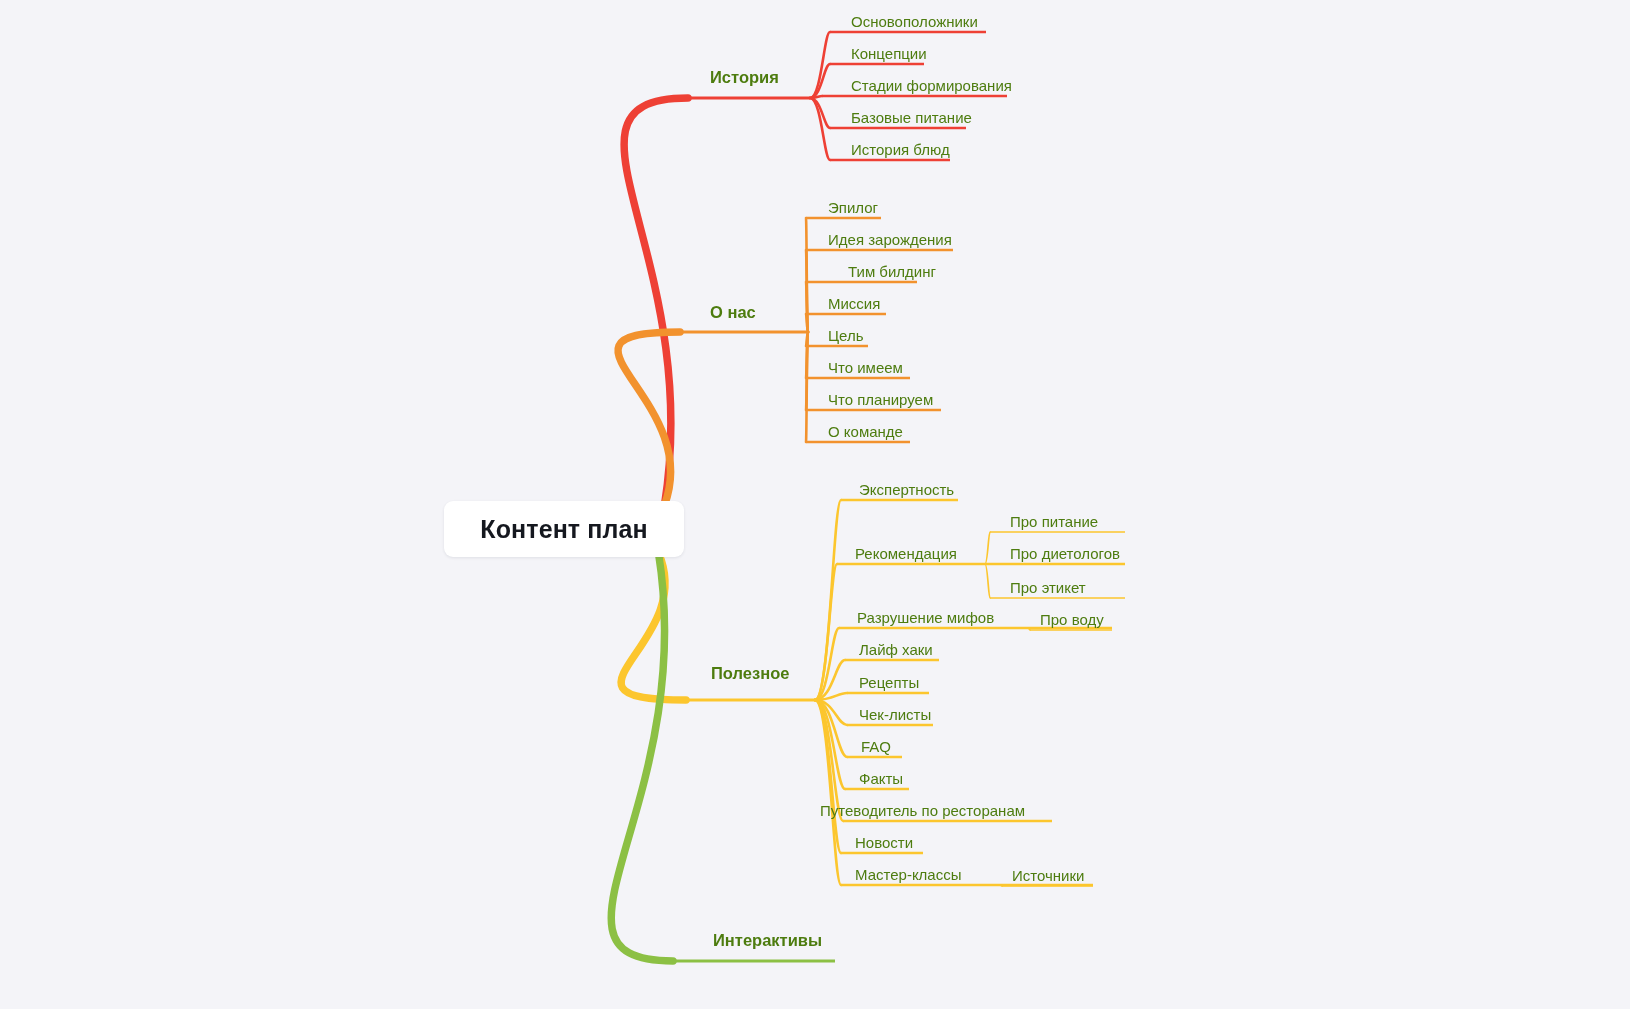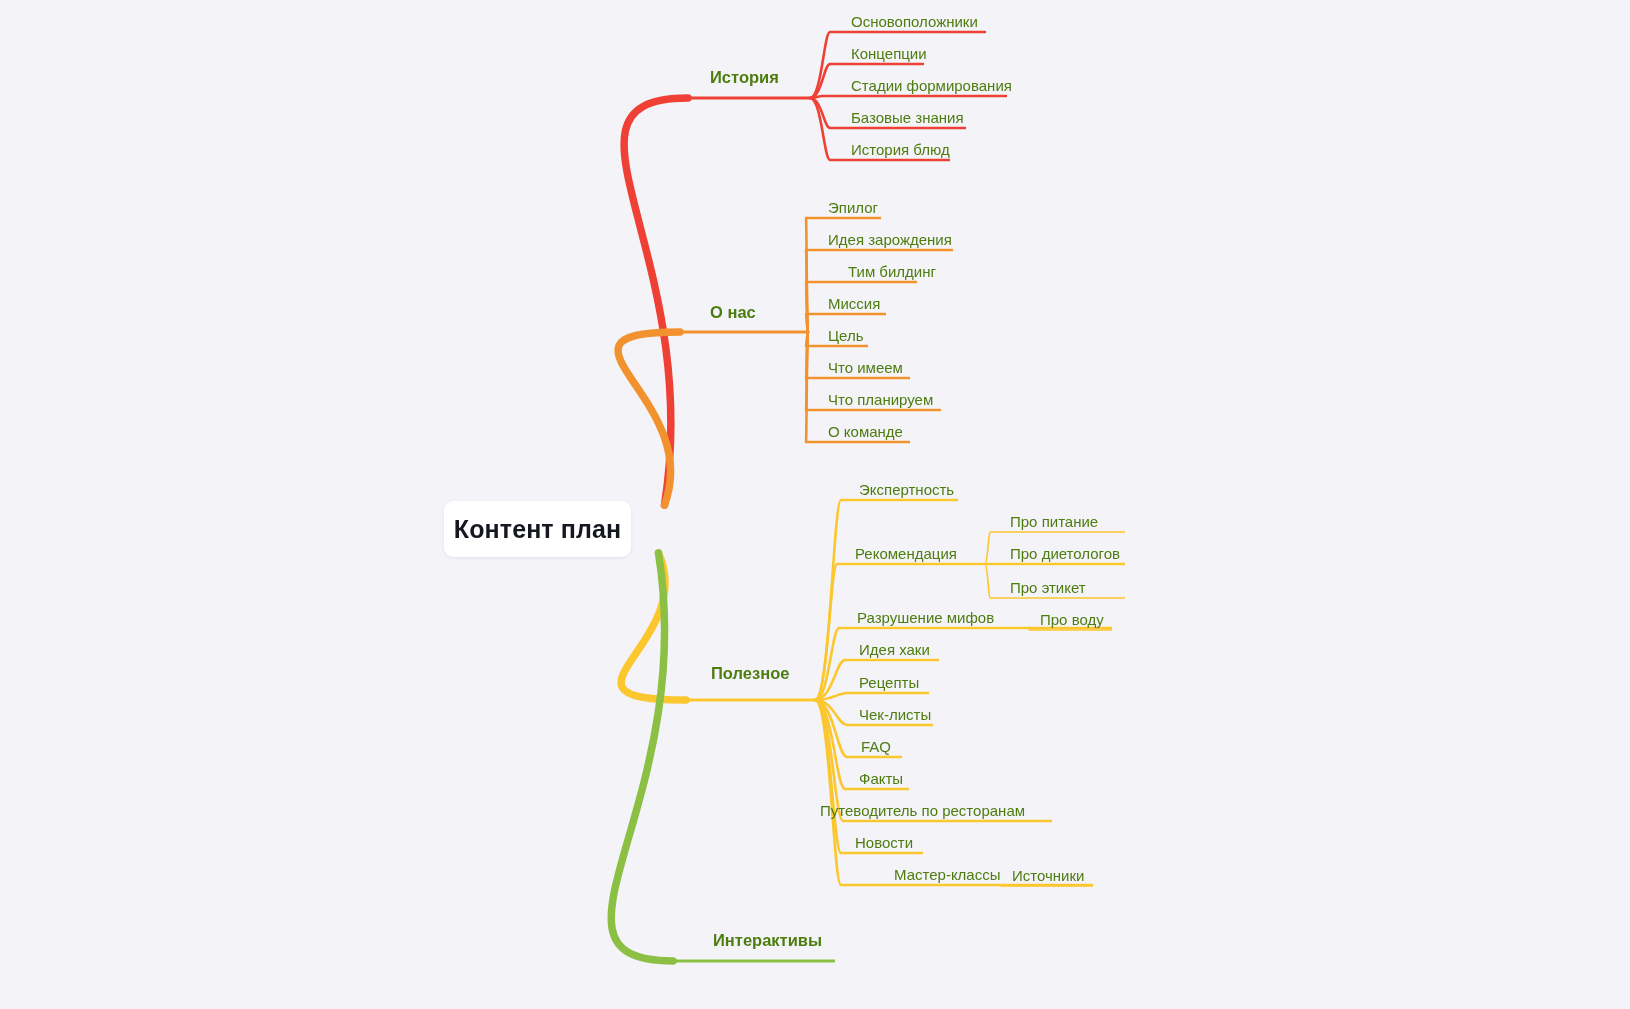--- a/index.html
+++ b/index.html
@@ -115,53 +115,53 @@
       <path d="M 815 700 C 830.08 700, 833.2 853, 841 853" fill="none" stroke="#fcc62e" stroke-width="2.6" stroke-linecap="round"></path>
       <path d="M 841 853 L 923 853" fill="none" stroke="#fcc62e" stroke-width="2.6" stroke-linecap="butt"></path>
       <path d="M 815 700 C 830.08 700, 833.2 885, 841 885" fill="none" stroke="#fcc62e" stroke-width="2.6" stroke-linecap="round"></path>
       <path d="M 841 885 L 1093 885" fill="none" stroke="#fcc62e" stroke-width="2.6" stroke-linecap="butt"></path>
       <path d="M 1000 885 C 1001.1 885, 1001.36 886, 1002 886" fill="none" stroke="#fcc62e" stroke-width="1.7" stroke-linecap="round"></path>
       <path d="M 1002 886 L 1093 886" fill="none" stroke="#fcc62e" stroke-width="1.7" stroke-linecap="butt"></path>
       <path d="M 658.5 553 C 698.5 805.96, 523 961, 673 961" fill="none" stroke="#8cc044" stroke-width="7.5" stroke-linecap="round"></path>
       <path d="M 673 961 L 835 961" fill="none" stroke="#8cc044" stroke-width="3.2" stroke-linecap="butt"></path>
     </svg>
 
-  <div id="root-node" style="left: 444px; top: 501px; width: 187px; height: 56px;">
+  <div id="root-node" style="left: 444px; top: 501px; width: 240px; height: 56px;">
     <span>Контент план</span>
   </div>
 
   <div id="labels">
       <div class="node-label lvl1" style="left: 710px; top: 77px;">История</div>
       <div class="node-label lvl2" style="left: 851px; top: 21px;">Основоположники</div>
       <div class="node-label lvl2" style="left: 851px; top: 53px;">Концепции</div>
       <div class="node-label lvl2" style="left: 851px; top: 85px;">Стадии формирования</div>
-      <div class="node-label lvl2" style="left: 851px; top: 117px;">Базовые знания</div>
+      <div class="node-label lvl2" style="left: 851px; top: 117px;">Базовые питание</div>
       <div class="node-label lvl2" style="left: 851px; top: 149px;">История блюд</div>
       <div class="node-label lvl1" style="left: 710px; top: 312px;">О нас</div>
       <div class="node-label lvl2" style="left: 828px; top: 207px;">Эпилог</div>
       <div class="node-label lvl2" style="left: 828px; top: 239px;">Идея зарождения</div>
       <div class="node-label lvl2" style="left: 848px; top: 271px;">Тим билдинг</div>
       <div class="node-label lvl2" style="left: 828px; top: 303px;">Миссия</div>
       <div class="node-label lvl2" style="left: 828px; top: 335px;">Цель</div>
       <div class="node-label lvl2" style="left: 828px; top: 367px;">Что имеем</div>
       <div class="node-label lvl2" style="left: 828px; top: 399px;">Что планируем</div>
       <div class="node-label lvl2" style="left: 828px; top: 431px;">О команде</div>
       <div class="node-label lvl1" style="left: 711px; top: 673px;">Полезное</div>
       <div class="node-label lvl2" style="left: 859px; top: 489px;">Экспертность</div>
       <div class="node-label lvl2" style="left: 855px; top: 553px;">Рекомендация</div>
       <div class="node-label lvl3" style="left: 1010px; top: 521px;">Про питание</div>
       <div class="node-label lvl3" style="left: 1010px; top: 553px;">Про диетологов</div>
       <div class="node-label lvl3" style="left: 1010px; top: 587px;">Про этикет</div>
       <div class="node-label lvl2" style="left: 857px; top: 617px;">Разрушение мифов</div>
       <div class="node-label lvl3" style="left: 1040px; top: 619px;">Про воду</div>
-      <div class="node-label lvl2" style="left: 859px; top: 649px;">Идея хаки</div>
+      <div class="node-label lvl2" style="left: 859px; top: 649px;">Лайф хаки</div>
       <div class="node-label lvl2" style="left: 859px; top: 682px;">Рецепты</div>
       <div class="node-label lvl2" style="left: 859px; top: 714px;">Чек-листы</div>
       <div class="node-label lvl2" style="left: 861px; top: 746px;">FAQ</div>
       <div class="node-label lvl2" style="left: 859px; top: 778px;">Факты</div>
       <div class="node-label lvl2" style="left: 820px; top: 810px;">Путеводитель по ресторанам</div>
       <div class="node-label lvl2" style="left: 855px; top: 842px;">Новости</div>
-      <div class="node-label lvl2" style="left: 855px; top: 874px; margin-left: 39px;">Мастер-классы</div>
+      <div class="node-label lvl2" style="left: 855px; top: 874px;">Мастер-классы</div>
       <div class="node-label lvl3" style="left: 1012px; top: 875px;">Источники</div>
       <div class="node-label lvl1" style="left: 713px; top: 940px;">Интерактивы</div>
     </div>
 
 </div>
 
 </body></html>

